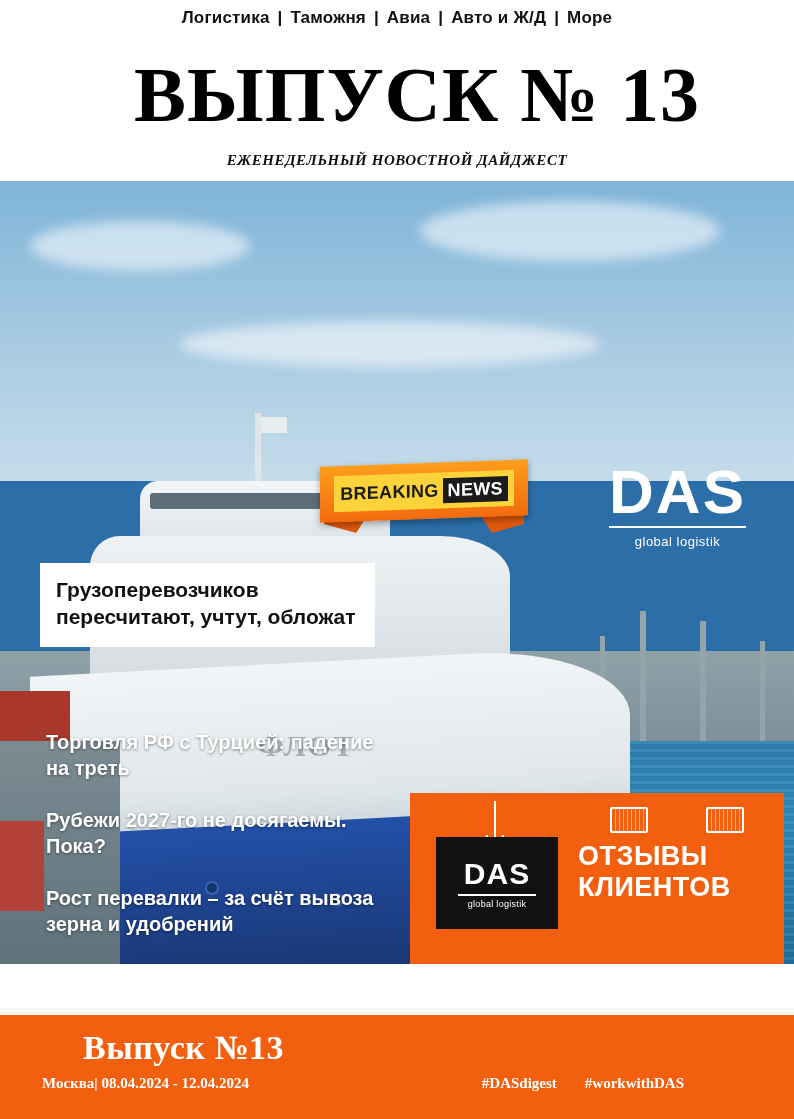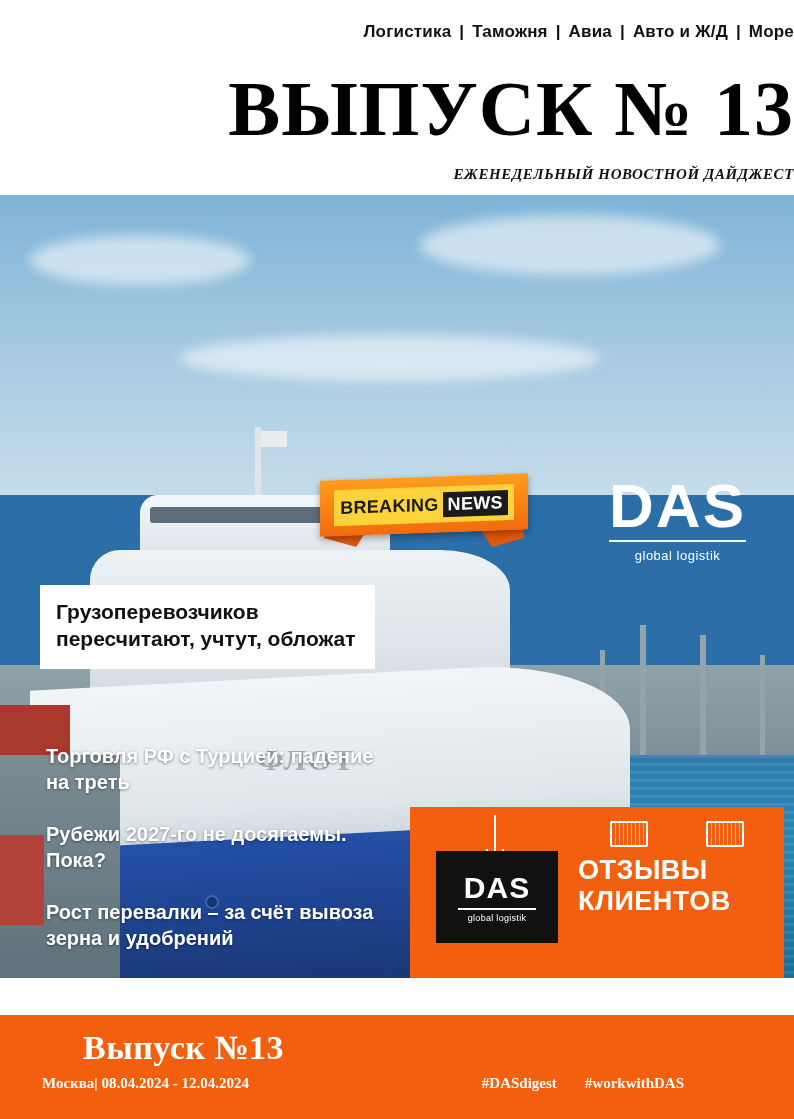--- a/index.html
+++ b/index.html
@@ -8,22 +8,22 @@
     height: 1119px;
     background: #ffffff;
     font-family: "Liberation Sans", sans-serif;
     overflow: hidden;
     position: relative;
   }
 
   
   .header {
     width: 100%;
-    padding-top: 22px;
-    text-align: right;
+    padding-top: 8px;
+    text-align: center;
     background: #ffffff;
   }
   .nav-line {
     font-size: 17px;
     font-weight: bold;
     color: #111111;
     letter-spacing: 0.2px;
   }
   .nav-sep { padding: 0 3px; font-weight: bold; }
   .issue-title {
@@ -216,21 +216,21 @@
     letter-spacing: .5px;
     margin-top: 6px;
   }
   .das-logo .rule {
     width: 100%; height: 2px; background: #ffffff; margin: 3px 0 4px;
   }
 
   
   .headline-box {
     position: absolute;
-    left: 40px; top: 390px;
+    left: 40px; top: 382px;
     width: 335px;
     background: #ffffff;
     padding: 14px 16px 16px 16px;
   }
   .headline-box .h {
     font-size: 21px;
     font-weight: bold;
     color: #111111;
     line-height: 1.28;
   }

